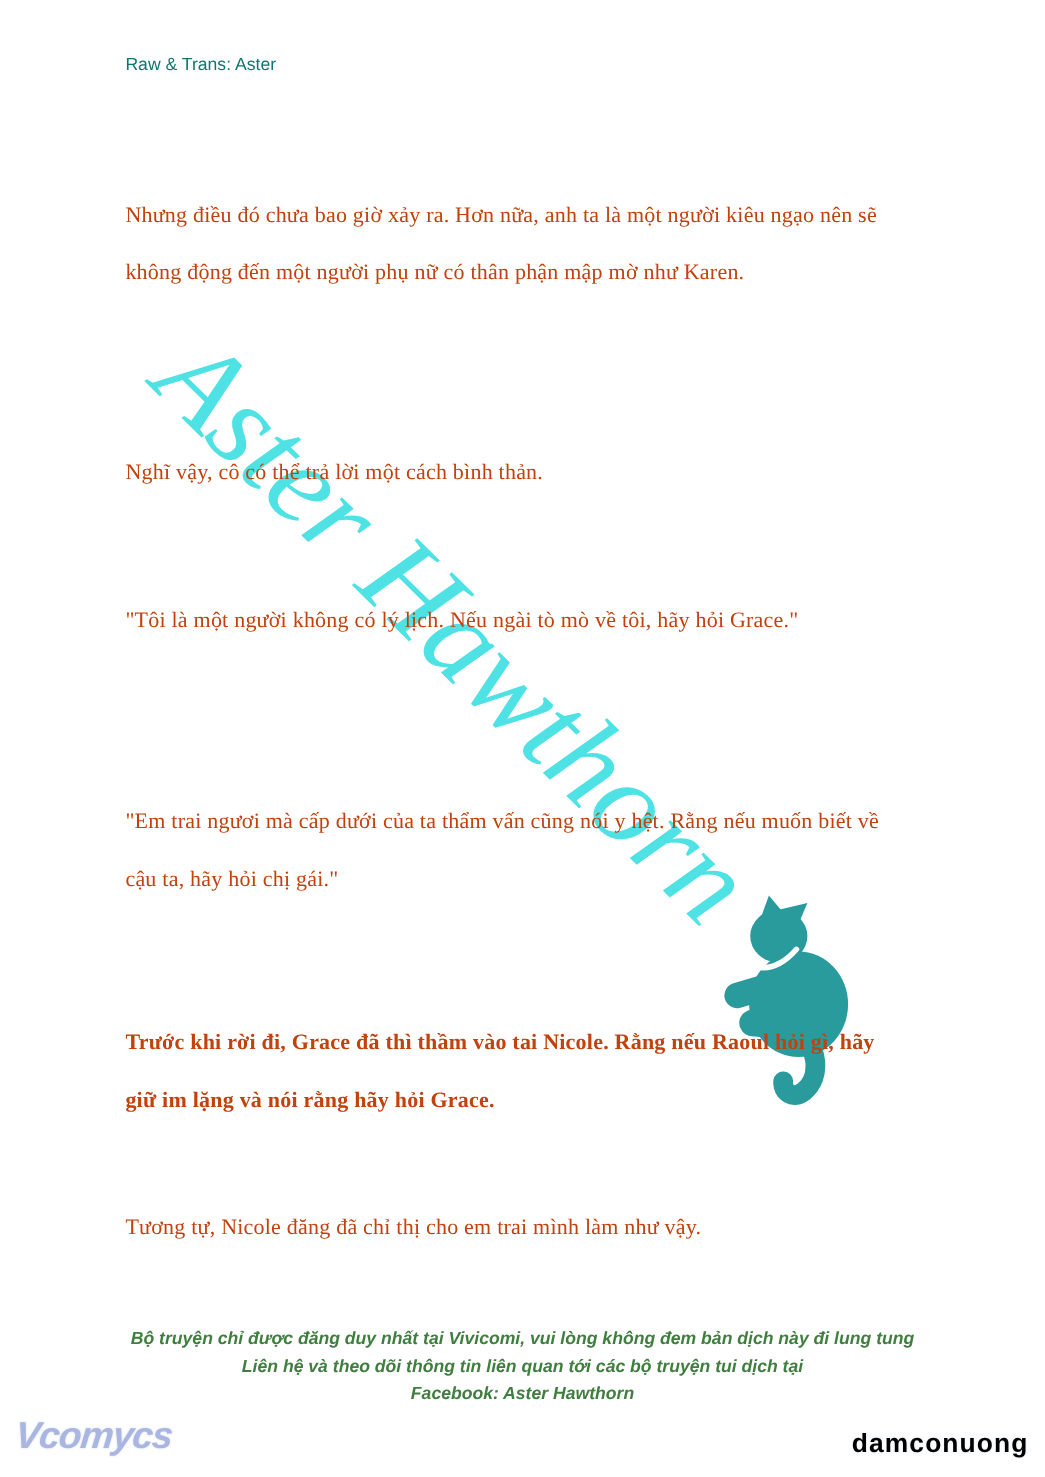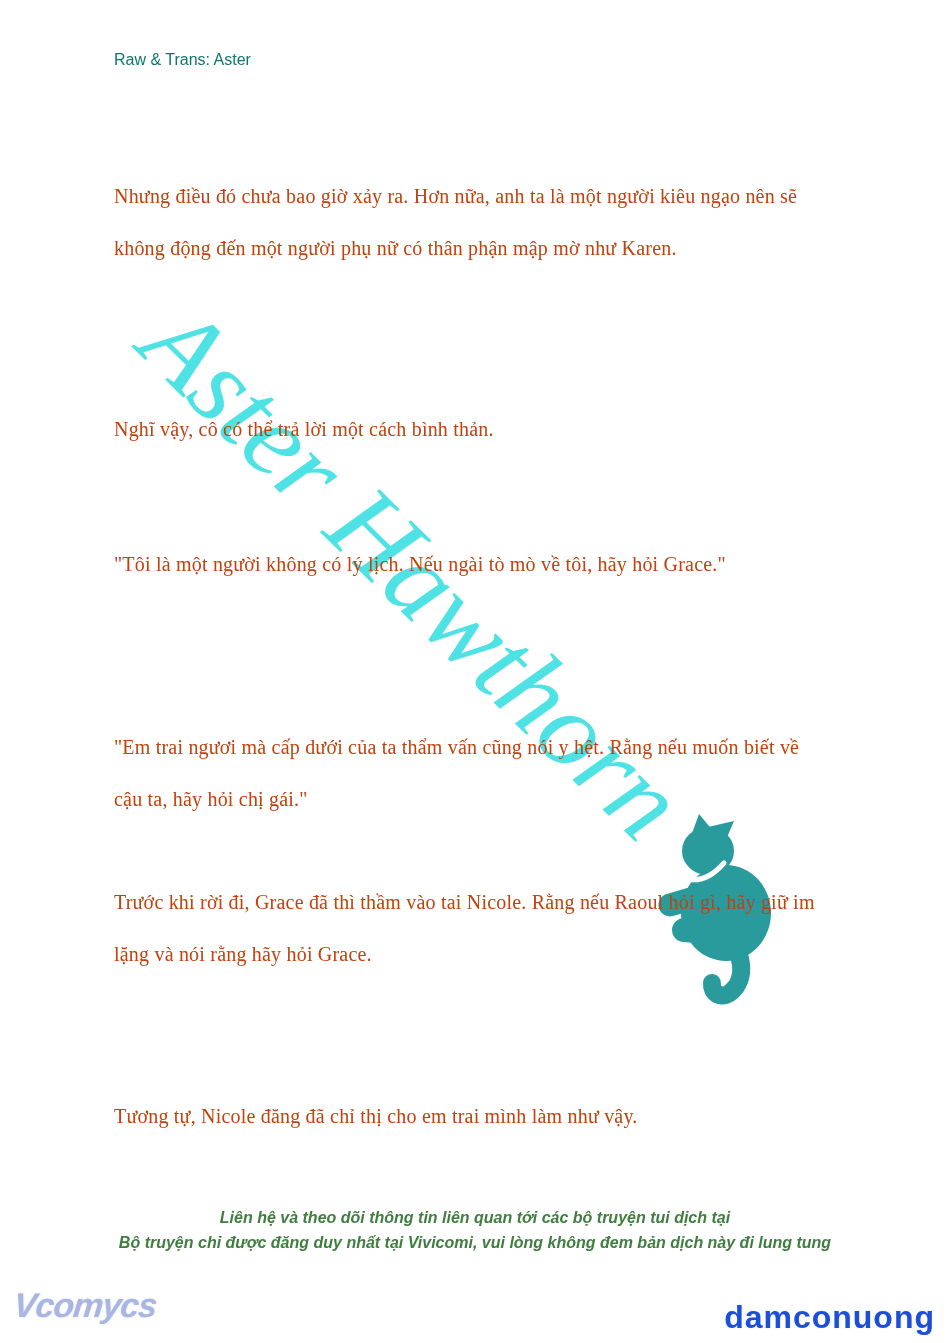--- a/index.html
+++ b/index.html
@@ -37,21 +37,21 @@
   .cat .stroke{stroke:var(--cat-color,#2a9b9c);}
   p.body-par{
     position:absolute;left:114px;width:712px;
     margin:0;
     font-size:20px;line-height:52px;
     color:#c2410c;
     z-index:2;
     letter-spacing:0.2px;
   }
   .p1{top:170px;} .p2{top:403px;} .p3{top:538px;}
-  .p4{top:721px;} .p5{top:876px;} .p6{top:1090px;}
+  .p4{top:721px;} .p5{top:922px;font-weight:bold;} .p6{top:1090px;}
   .footer{
     position:absolute;left:0;right:0;top:1205px;
     text-align:center;
     font-family:"Liberation Sans", sans-serif;
     font-weight:bold;font-style:italic;
     font-size:16px;line-height:25px;
     color:var(--footer-color,#3f7e3f);
     z-index:3;
   }
   .site-logo{
@@ -62,23 +62,23 @@
     color:#a9b6e2;
     transform:skewX(-6deg);
     letter-spacing:-1px;
     z-index:3;
     text-shadow:0 0 2px rgba(170,182,226,0.5);
   }
   .corner-tag{
     position:absolute;right:15px;top:1299px;
     font-family:"Liberation Sans", sans-serif;
     font-weight:bold;
-    font-size:32px;
+    font-size:24px;
     letter-spacing:1px;
-    color:#1d4ed8;
+    color:#000000;
     text-shadow:0 0 5px rgba(255,255,255,0.95), 0 0 2px rgba(190,212,240,0.8);
     z-index:3;
   }
 </style>
 </head>
 <body>
 
 <div class="credit">Raw &amp; Trans: Aster</div>
 
 <div class="watermark">Aster Hawthorn</div>
@@ -103,19 +103,20 @@
 </svg>
 
 <p class="body-par p1">Nhưng điều đó chưa bao giờ xảy ra. Hơn nữa, anh ta là một người kiêu ngạo nên sẽ không động đến một người phụ nữ có thân phận mập mờ như Karen.</p>
 <p class="body-par p2">Nghĩ vậy, cô có thể trả lời một cách bình thản.</p>
 <p class="body-par p3">"Tôi là một người không có lý lịch. Nếu ngài tò mò về tôi, hãy hỏi Grace."</p>
 <p class="body-par p4">"Em trai ngươi mà cấp dưới của ta thẩm vấn cũng nói y hệt. Rằng nếu muốn biết về cậu ta, hãy hỏi chị gái."</p>
 <p class="body-par p5">Trước khi rời đi, Grace đã thì thầm vào tai Nicole. Rằng nếu Raoul hỏi gì, hãy giữ im lặng và nói rằng hãy hỏi Grace.</p>
 <p class="body-par p6">Tương tự, Nicole đăng đã chỉ thị cho em trai mình làm như vậy.</p>
 
 <div class="footer">
+  <div>Bộ truyện chỉ được đăng duy nhất tại Vivicomi, vui lòng không đem bản dịch này đi lung tung</div>
   <div>Liên hệ và theo dõi thông tin liên quan tới các bộ truyện tui dịch tại</div>
-  <div>Bộ truyện chỉ được đăng duy nhất tại Vivicomi, vui lòng không đem bản dịch này đi lung tung</div>
+  <div>Facebook: Aster Hawthorn</div>
 </div>
 
 <div class="site-logo">Vcomycs</div>
 
 <div class="corner-tag">damconuong</div>
 
 </body></html>

